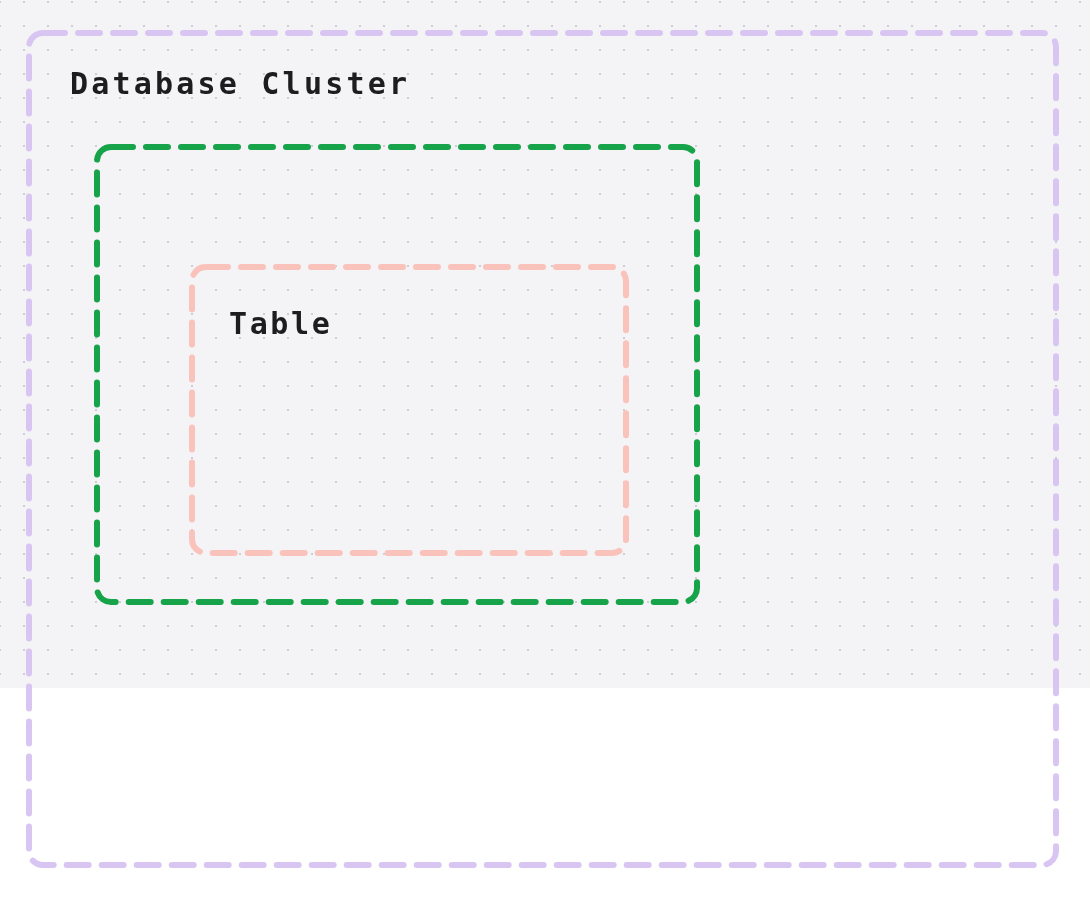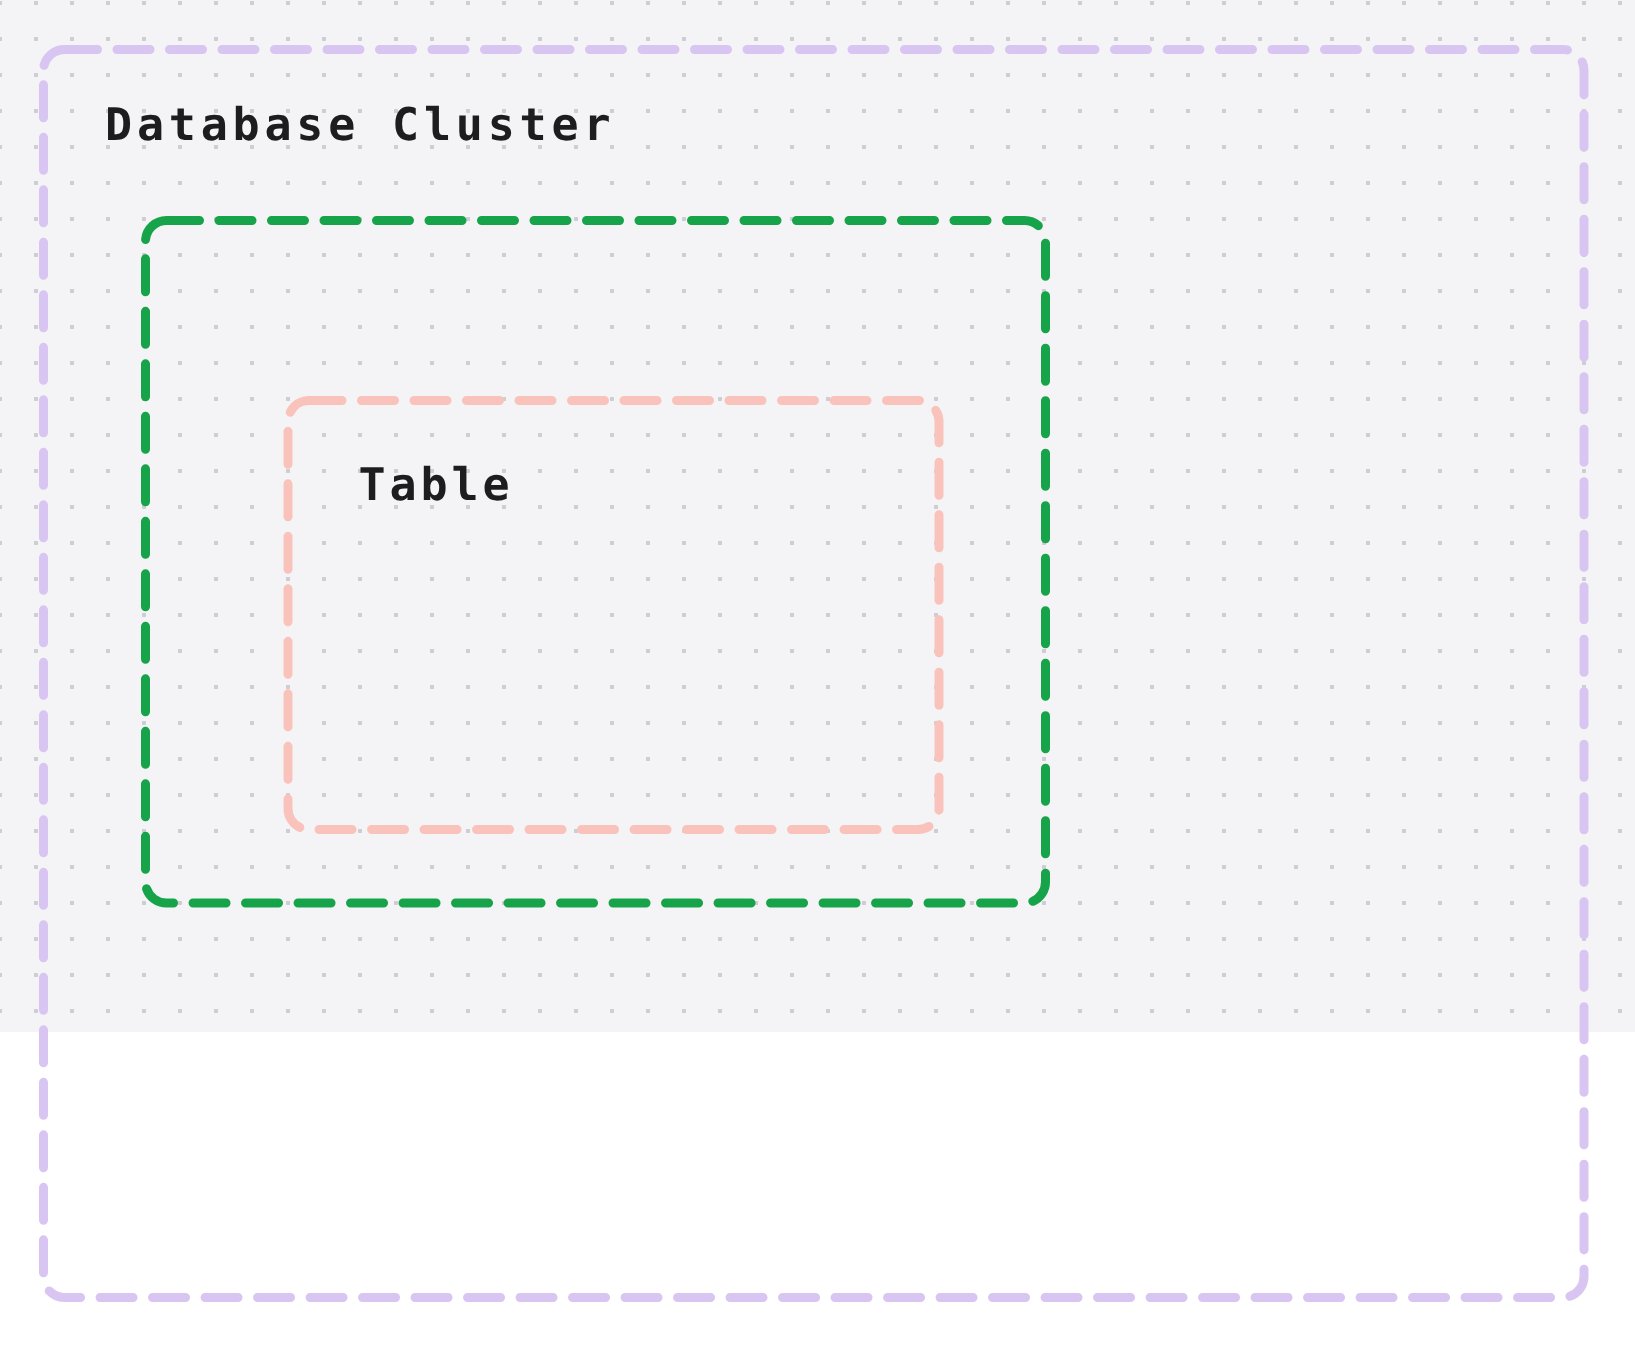--- a/index.html
+++ b/index.html
@@ -57,21 +57,21 @@
     font-size: 30px;
     letter-spacing: 3.2px;
   }
   .label-schema {
     left: 146px;
     top: 186px;
     font-size: 29px;
     letter-spacing: 2px;
   }
   .label-table {
-    left: 239px;
+    left: 229px;
     top: 306px;
     font-size: 30px;
     letter-spacing: 2.6px;
   }
 </style>
 </head>
 <body>
 
 <div class="canvas">
 

